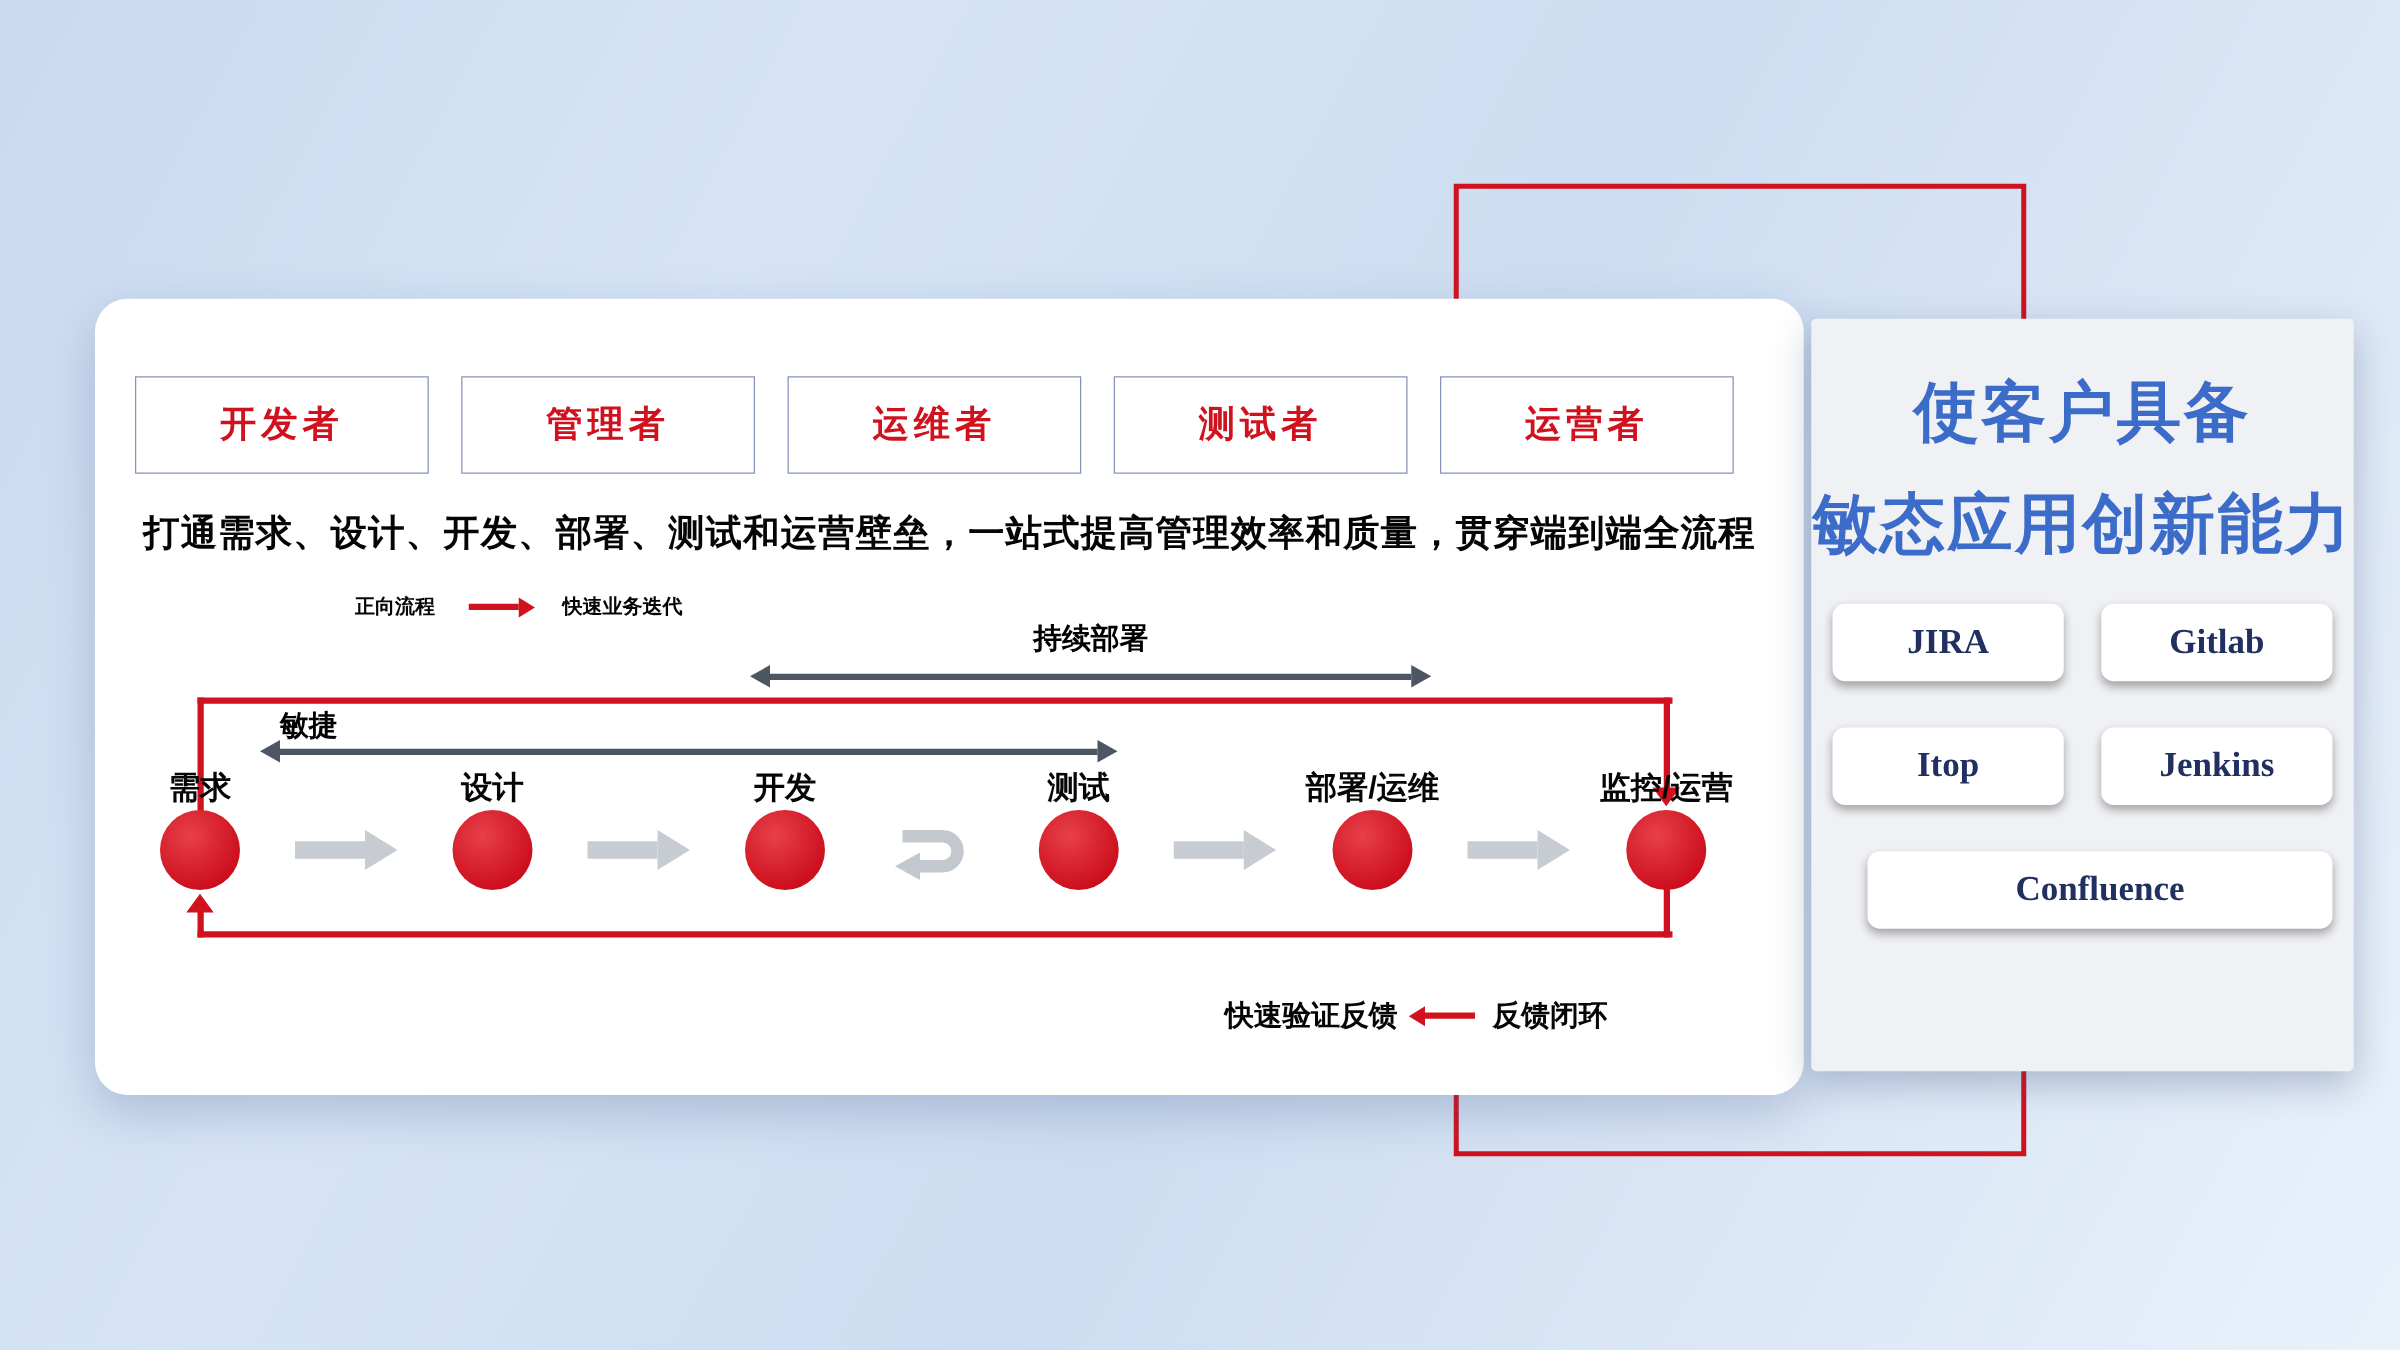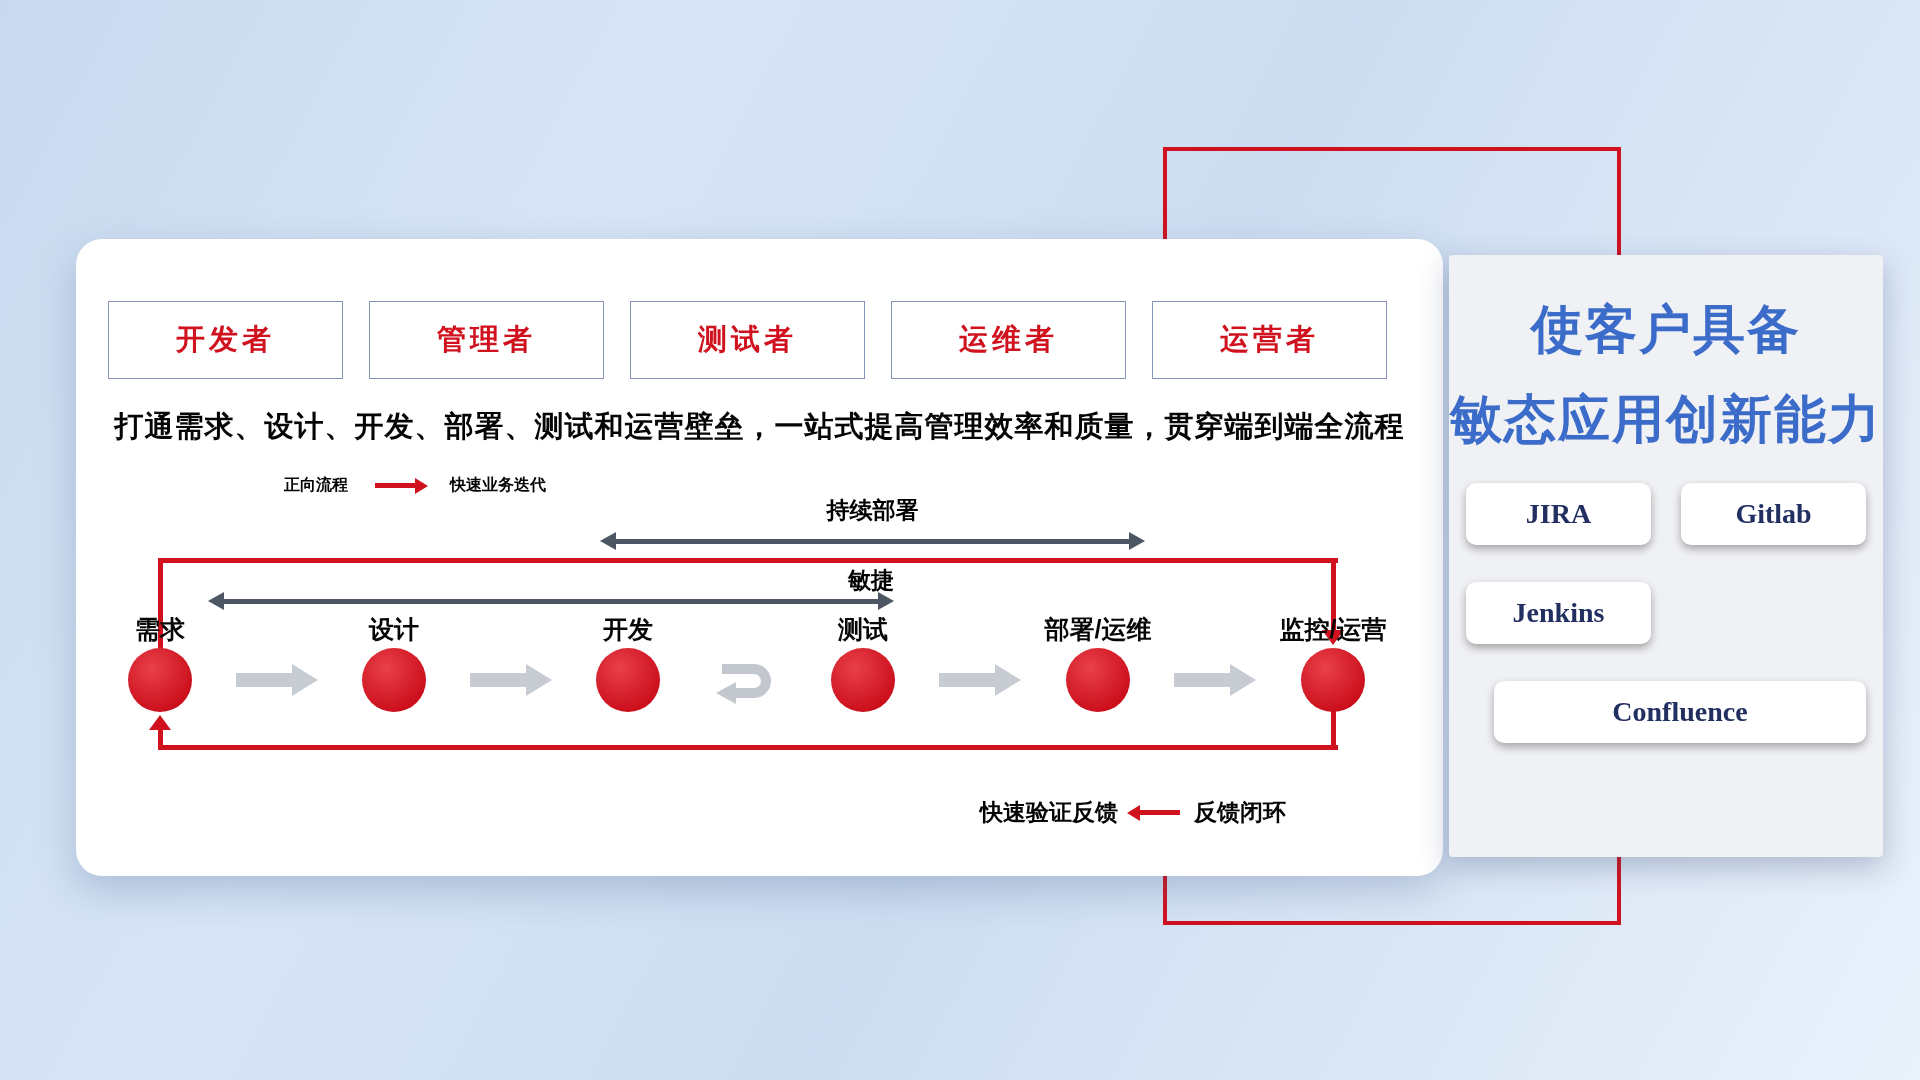--- a/index.html
+++ b/index.html
@@ -58,21 +58,21 @@
   .darrow::before {
     content:''; position:absolute; left:-16px; top:-7px;
     border-top:9px solid transparent; border-bottom:9px solid transparent; border-right:16px solid #4d5763;
   }
   .darrow::after {
     content:''; position:absolute; right:-16px; top:-7px;
     border-top:9px solid transparent; border-bottom:9px solid transparent; border-left:16px solid #4d5763;
   }
   .cd-label    { position:absolute; left:524px; top:256px; width:545px; text-align:center; font-size:23px; font-weight:700; }
   .cd-arrow    { left:540px; top:300px; width:513px; }
-  .agile-label { position:absolute; left:132px; top:326px; width:686px; text-align:right; font-size:23px; font-weight:700; }
+  .agile-label { position:absolute; left:148px; top:326px; width:686px; text-align:left; font-size:23px; font-weight:700; }
   .agile-arrow { left:148px; top:360px; width:654px; }
 
   
   .rl { position:absolute; background:#d0121f; z-index:3; }
   .rl-top        { left:82px;  top:319px; width:1180px; height:5px; }
   .rl-left-vert  { left:82px;  top:319px; width:5px;  height:94px; }
   .rl-right-vert { left:1255px;top:319px; width:5px;  height:74px; }
   .rl-bottom     { left:82px;  top:506px; width:1180px; height:5px; }
   .rl-right-stub { left:1255px;top:471px; width:5px;  height:40px; }
   .rl-left-stub  { left:82px;  top:490px; width:5px;  height:21px; }
@@ -137,24 +137,24 @@
   <div class="main-panel">
 
     <div class="roles">
       <div class="role-box">
           <span>开发者</span>
         </div>
       <div class="role-box">
           <span>管理者</span>
         </div>
       <div class="role-box">
+          <span>运维者</span>
+        </div>
+      <div class="role-box">
           <span>测试者</span>
-        </div>
-      <div class="role-box">
-          <span>运维者</span>
         </div>
       <div class="role-box">
           <span>运营者</span>
         </div>
     </div>
 
     <div class="headline">打通需求、设计、开发、部署、测试和运营壁垒，一站式提高管理效率和质量，贯穿端到端全流程</div>
 
     <div class="legend-forward">
       <span>正向流程</span>
@@ -208,18 +208,19 @@
     </div>
 
   </div>
 
   <div class="side-panel">
     <div class="sp-title sp-title1">使客户具备</div>
     <div class="sp-title sp-title2">敏态应用创新能力</div>
     <div class="tools">
       <div class="tool">JIRA</div>
       <div class="tool">Gitlab</div>
+      <div class="tool">Itop</div>
       <div class="tool">Jenkins</div>
       <div class="tool tool-wide">Confluence</div>
     </div>
   </div>
 
 </div>
 
 </body></html>

